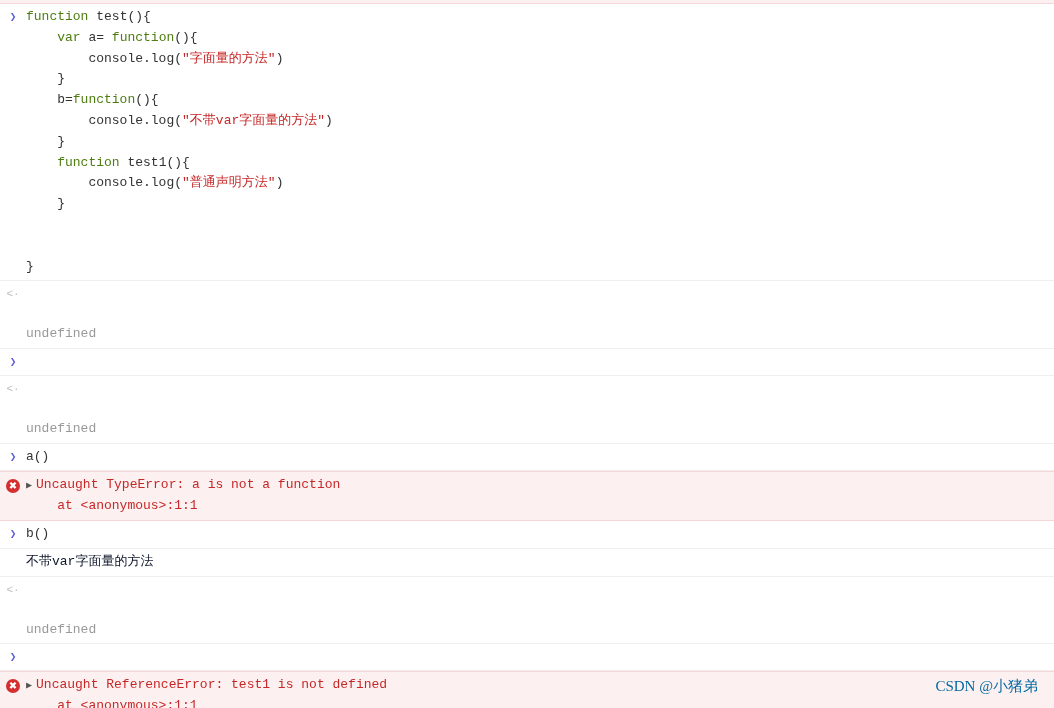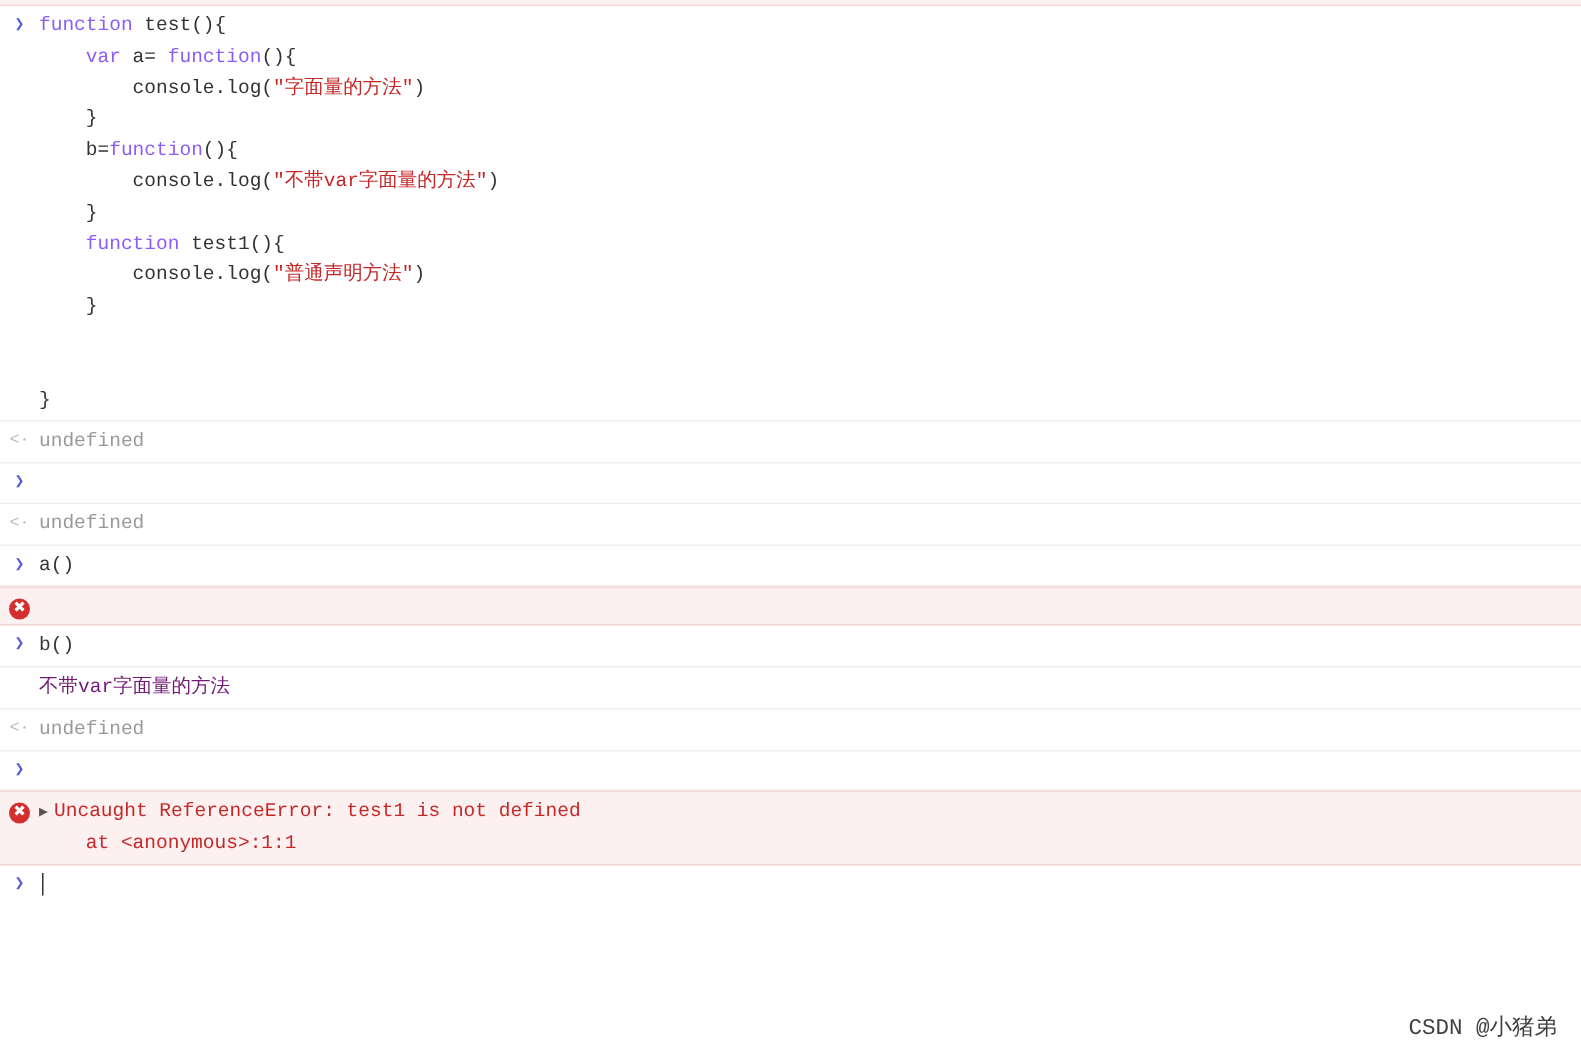--- a/index.html
+++ b/index.html
@@ -32,44 +32,44 @@
     font-size: 11px;
     user-select: none;
   }
   .arrow.input { color: #5b5bd6; }
   .out-arrow { color: #bbb; font-size:11px;}
   .content {
     flex: 1;
     white-space: pre;
     padding-right: 8px;
   }
-  .undef { color: #999; }
-  .log-text { color: #701a75; }
-  .k-keyword { color: #8b5cf6; }
+  .undef { color: #999; margin-top: 40px; }
+  .log-text { color: #0f172a; }
+  .k-keyword { color: #4d7c0f; }
   .k-str { color: #c62828; }
   .error-icon {
     width: 14px; height: 14px; border-radius: 50%;
     background: #d32f2f; color: #fff;
     display:flex;align-items:center;justify-content:center;
     font-size:10px;line-height:1;font-family:sans-serif;
     margin-top:2px;
   }
   .error-toggle { color: #555; font-size:10px; margin-right: 4px;}
   .err-msg { color: #c62828; }
   .cursor {
     display: inline-block;
     width: 1px; height: 15px;
     background: #333; vertical-align: middle;
     margin-left: 2px;
   }
   .watermark {
     position: fixed;
     bottom: 10px; right: 16px;
-    color: #404040;
-    font-family: Liberation Mono, monospace;
+    color: #0369a1;
+    font-family: Liberation Serif, serif;
     font-size: 15px;
     pointer-events: none;
     margin-left: 48px;
   }
   .top-red-bar { height: 4px; background: #fdf0f0; border-bottom: 1px solid #f6d6d6; }
 </style>
 </head>
 <body>
 
 <div class="top-red-bar"></div>
@@ -117,20 +117,22 @@
   <div class="gutter">
       <span class="arrow input">❯</span>
     </div>
   <div class="content">a()</div>
 </div>
 
 <div class="row error-row">
   <div class="gutter">
       <div class="error-icon">✖</div>
     </div>
+  <div class="content err-msg"><span class="error-toggle">▶</span><span>Uncaught TypeError: a is not a function</span>
+<span>    at &lt;anonymous&gt;:1:1</span></div>
 </div>
 
 <div class="row">
   <div class="gutter">
       <span class="arrow input">❯</span>
     </div>
   <div class="content">b()</div>
 </div>
 
 <div class="row">

